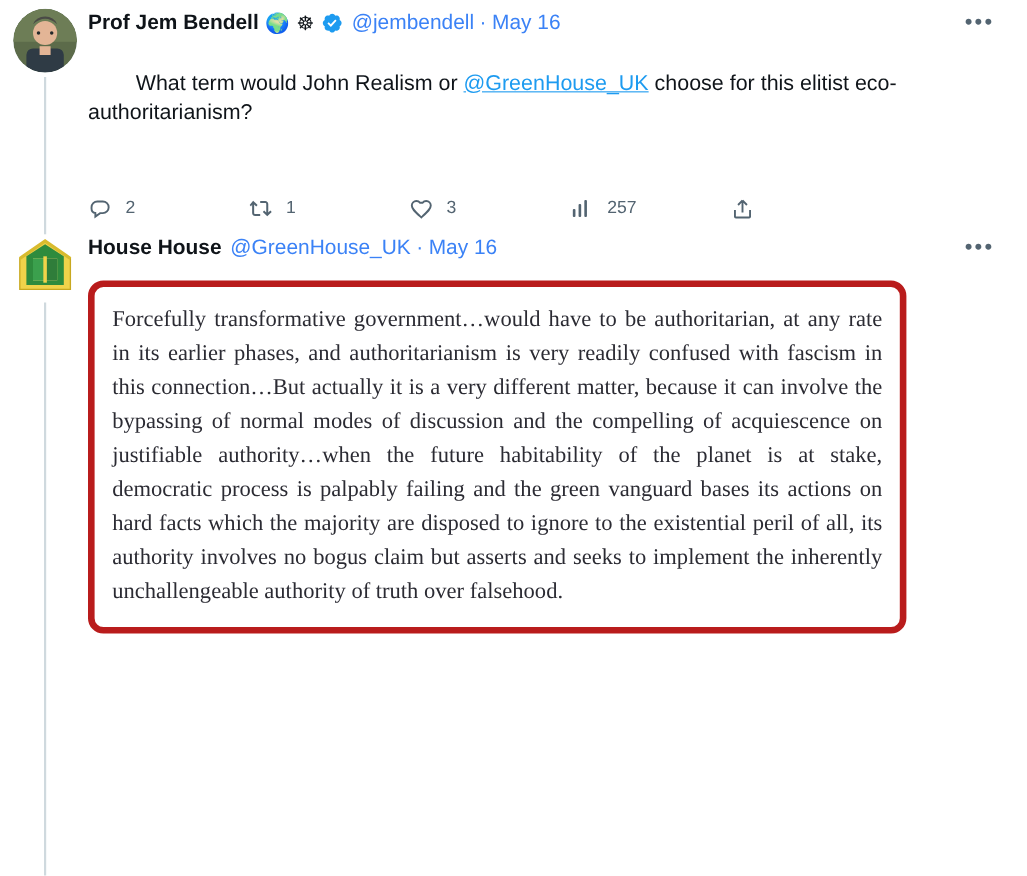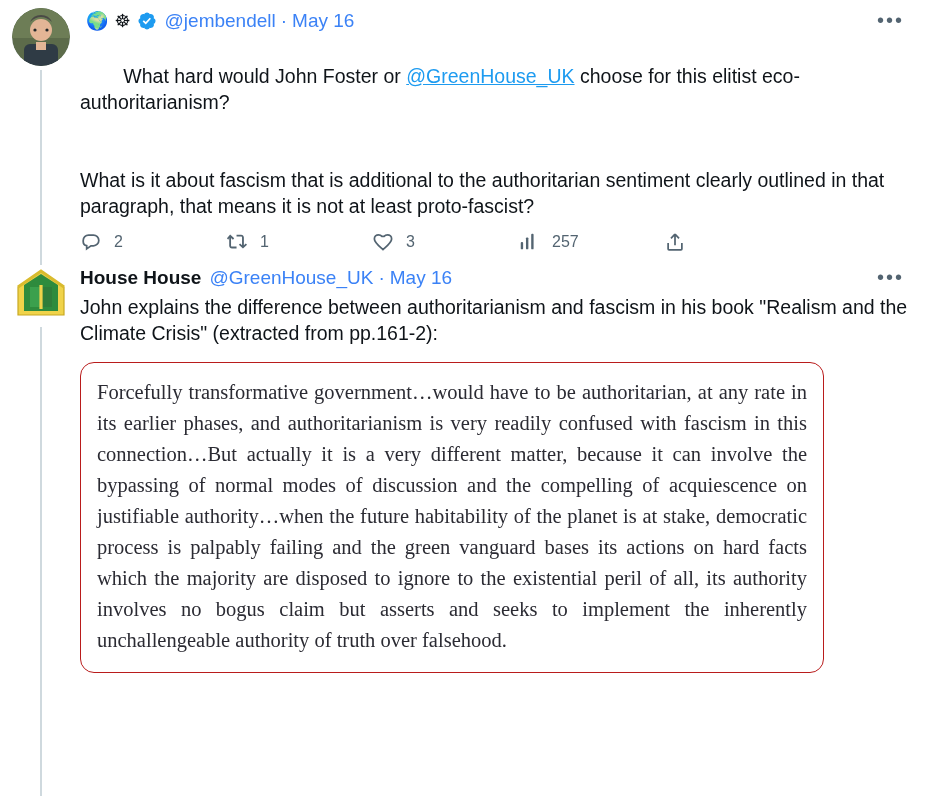--- a/index.html
+++ b/index.html
@@ -130,21 +130,21 @@
     cursor: pointer;
     width: 146px;
   }
   .act .cnt { margin-left: 12px; }
   .act:last-child { width: auto; }
   .act svg { display: block; }
 
   
   .quote-box {
     margin-top: 16px;
-    border: 1px solid #b91c1c;
+    border: 6px solid #b91c1c;
     border-radius: 14px;
     padding: 14px 16px 16px 16px;
     font-family: "Liberation Serif", serif;
     font-size: 20.5px;
     line-height: 31px;
     color: #2b2b33;
     text-align: justify;
     text-justify: inter-word;
     max-width: 744px;
     box-sizing: border-box;
@@ -186,38 +186,38 @@
             <circle cx="23" cy="22" r="1.6" fill="#23282b"></circle>
             <circle cx="35" cy="22" r="1.6" fill="#23282b"></circle>
           </g>
         </svg>
       </div>
       <div class="thread-line"></div>
     </div>
 
     <div class="body">
       <div class="hdr">
+        <span class="name">Prof Jem Bendell</span>
         <span class="emoji">🌍</span>
         <span class="emoji">☸</span>
         <span class="verified">
           <svg width="20" height="20" viewBox="0 0 22 22" aria-hidden="true">
             <path fill="#1d9bf0" d="M20.396 11c-.018-.646-.215-1.275-.57-1.816-.354-.54-.852-.972-1.438-1.246.223-.607.27-1.264.14-1.897-.131-.634-.437-1.218-.882-1.687-.47-.445-1.053-.75-1.687-.882-.633-.13-1.29-.083-1.897.14-.273-.587-.704-1.086-1.245-1.44S11.647 1.62 11 1.604c-.646.017-1.273.213-1.813.568s-.969.854-1.24 1.44c-.608-.223-1.267-.272-1.902-.14-.635.13-1.22.436-1.69.882-.445.47-.749 1.055-.878 1.688-.13.633-.08 1.29.144 1.896-.587.274-1.087.705-1.443 1.245-.356.54-.555 1.17-.574 1.817.02.647.218 1.276.574 1.817.356.54.856.972 1.443 1.245-.224.606-.274 1.263-.144 1.896.13.634.433 1.218.877 1.688.47.443 1.054.747 1.687.878.633.132 1.29.084 1.897-.136.274.586.705 1.084 1.246 1.439.54.354 1.17.551 1.816.569.647-.016 1.276-.213 1.817-.567s.972-.854 1.245-1.44c.604.239 1.266.296 1.903.164.636-.132 1.22-.447 1.68-.907.46-.46.776-1.044.908-1.681s.075-1.299-.165-1.903c.586-.274 1.084-.705 1.439-1.246.354-.54.551-1.17.569-1.816zM9.662 14.85l-3.429-3.428 1.293-1.302 2.072 2.072 4.4-4.794 1.347 1.246z"></path>
           </svg>
         </span>
         <span class="handle">@jembendell</span>
         <span class="sep">·</span>
         <span class="date">May 16</span>
         <span class="more">•••</span>
       </div>
 
       <div class="text">
-        <span>What hard would John Foster or </span><a class="mention" href="#">@GreenHouse_UK</a><span> choose for this elitist eco-authoritarianism?</span>
+        <span>What term would John Realism or </span><a class="mention" href="#">@GreenHouse_UK</a><span> choose for this elitist eco-authoritarianism?</span>
       </div>
       <div class="para-gap"></div>
-      <div class="text" style="margin-top:0">What is it about fascism that is additional to the authoritarian sentiment clearly outlined in that paragraph, that means it is not at least proto-fascist?</div>
 
       <div class="actions">
         <div class="act">
           <svg width="22" height="22" viewBox="0 0 24 24">
             <path fill="none" stroke="#536471" stroke-width="1.9" d="M3.5 10.3c0-3.2 2.6-5.8 5.8-5.8h5.4c3.2 0 5.8 2.6 5.8 5.8s-2.6 5.8-5.8 5.8H12l-4.7 3.4V16c-2.2-.4-3.8-2.4-3.8-4.6z"></path>
           </svg>
           <span class="cnt">2</span>
         </div>
         <div class="act">
           <svg width="22" height="22" viewBox="0 0 24 24">
@@ -268,19 +268,18 @@
 
     <div class="body">
       <div class="hdr">
         <span class="name">House House</span>
         <span class="handle">@GreenHouse_UK</span>
         <span class="sep">·</span>
         <span class="date">May 16</span>
         <span class="more">•••</span>
       </div>
 
-      <div class="text">John explains the difference between authoritarianism and fascism in his book "Realism and the Climate Crisis" (extracted from pp.161-2):</div>
 
       <div class="quote-box">Forcefully transformative government…would have to be authoritarian, at any rate in its earlier phases, and authoritarianism is very readily confused with fascism in this connection…But actually it is a very different matter, because it can involve the bypassing of normal modes of discussion and the compelling of acquiescence on justifiable authority…when the future habitability of the planet is at stake, democratic process is palpably failing and the green vanguard bases its actions on hard facts which the majority are disposed to ignore to the existential peril of all, its authority involves no bogus claim but asserts and seeks to implement the inherently unchallengeable authority of truth over falsehood.</div>
     </div>
   </article>
 
 </div>
 
 </body></html>

